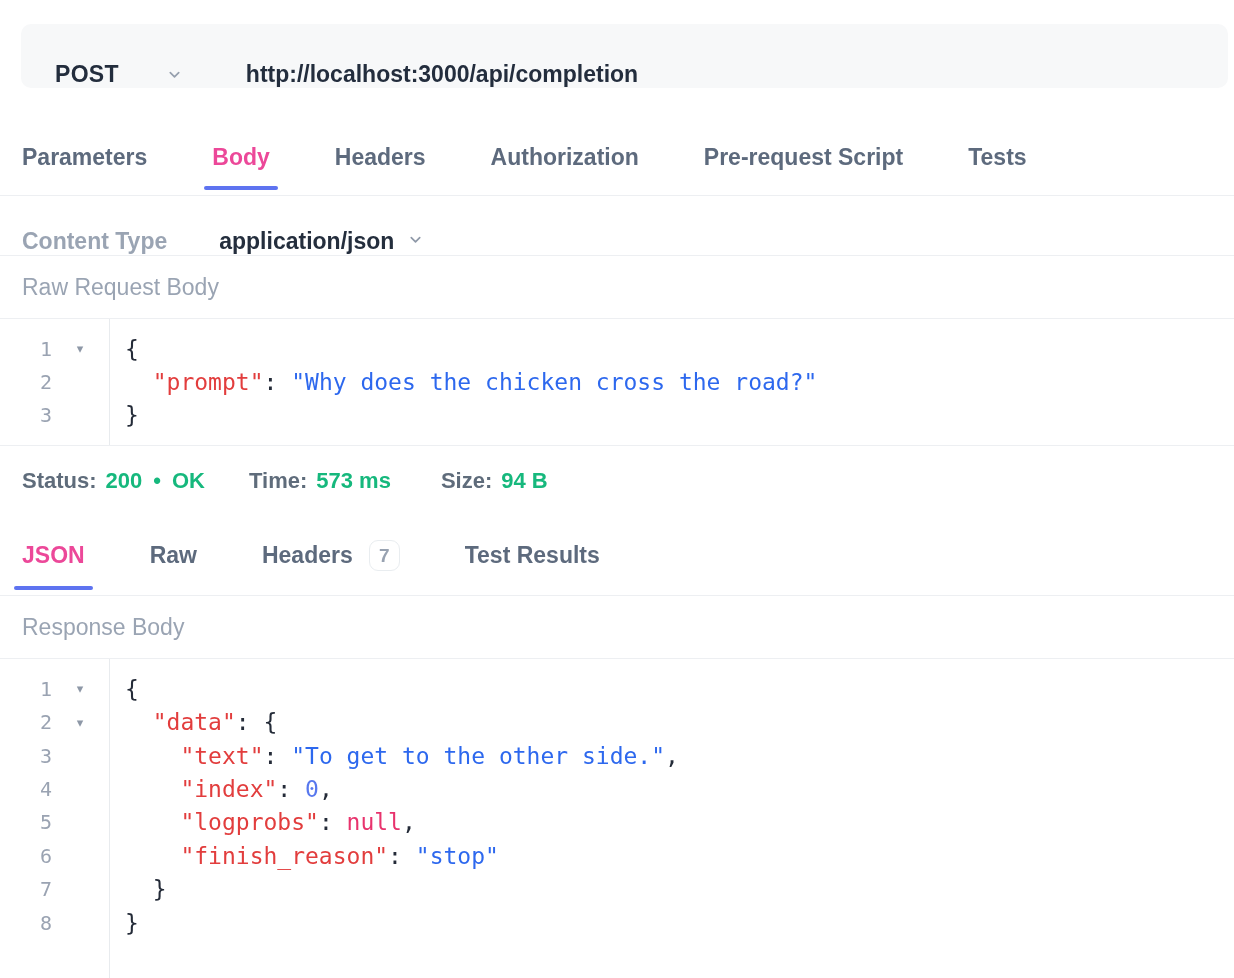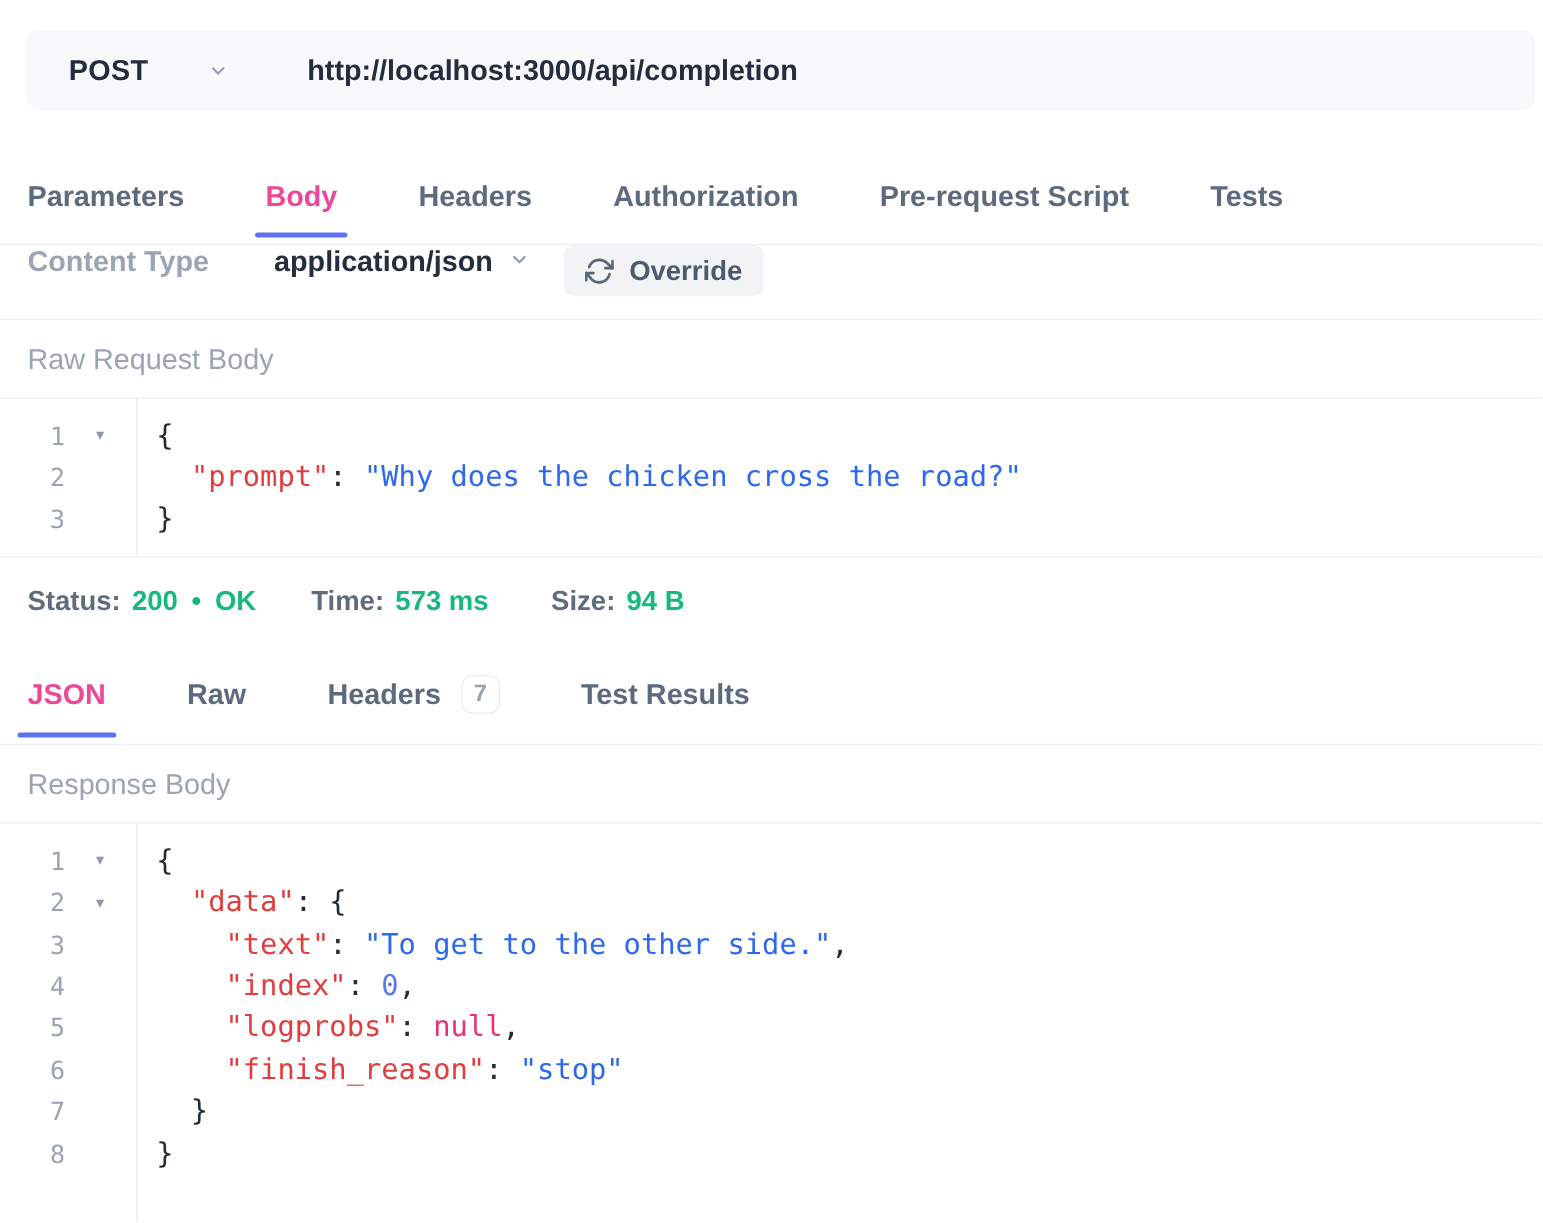--- a/index.html
+++ b/index.html
@@ -14,41 +14,41 @@
     --dark:#1f2837;
     --tab-gray:#5d6a7d;
   }
   *{box-sizing:border-box;}
   html,body{margin:0;padding:0;}
   body{
     width:1234px;height:978px;overflow:hidden;background:#ffffff;
     font-family:"Liberation Sans","DejaVu Sans",sans-serif;color:var(--dark);
   }
   
-  .url-bar{display:flex;align-items:center;height:64px;margin:24px 6px 0 21px;
+  .url-bar{display:flex;align-items:flex-end;height:64px;margin:24px 6px 0 21px;
     background:#f7f8f9;border-radius:10px;overflow:hidden;}
   .method{display:flex;align-items:center;padding:0 30px 0 34px;cursor:pointer;}
   .method-label{font-size:23px;font-weight:700;letter-spacing:.3px;color:#232d3d;}
   .method .chev{margin-left:48px;display:flex;align-items:center;}
   .bar-divider{width:1px;background:#e9ebee;}
   .url-input{display:flex;align-items:center;flex:1;padding-left:33px;
     font-size:23px;font-weight:600;color:#232d3d;}
   
   .tabs{display:flex;gap:65px;padding:56px 22px 0;border-bottom:1px solid var(--border);}
   .tabs.response{padding-top:24px;}
   .tab{position:relative;display:flex;align-items:center;padding-bottom:24px;
     font-size:23px;font-weight:600;color:var(--tab-gray);cursor:pointer;white-space:nowrap;}
   .tab.active{color:#ec4899;font-weight:700;}
   .tab.active::after{content:"";position:absolute;left:-8px;right:-8px;bottom:5px;
     height:4px;border-radius:2px;background:var(--accent);}
   .badge{margin-left:16px;min-width:31px;height:31px;display:inline-flex;align-items:center;
     justify-content:center;border:1.5px solid #e9edf0;border-radius:9px;background:#fff;
     font-size:19px;font-weight:600;color:#98a2b1;padding:0 6px;}
   
-  .content-row{display:flex;align-items:flex-start;height:60px;padding:0 22px;
+  .content-row{display:flex;align-items:flex-end;height:60px;padding:0 22px;
     border-bottom:1px solid var(--border);}
   .ct-label{font-size:23px;font-weight:600;color:var(--muted);}
   .ct-select{display:flex;align-items:center;margin-left:52px;gap:14px;cursor:pointer;}
   .ct-value{font-size:23px;font-weight:600;color:#242e3d;}
   .override-btn{display:flex;align-items:center;gap:12px;margin-left:28px;height:41px;
     padding:0 17px;background:#f2f3f5;border:none;border-radius:8px;color:#4d5a6b;
     font-size:22px;font-weight:600;font-family:inherit;cursor:pointer;}
   .override-btn svg{color:#5a6878;}
   
   .section-header{display:flex;align-items:center;height:63px;padding:0 22px;
@@ -121,30 +121,20 @@
 <div class="content-row">
   <span class="ct-label">Content Type</span>
   <div class="ct-select">
     <span class="ct-value">application/json</span>
     <span>
       <svg width="15" height="15" viewBox="0 0 16 16" fill="none" stroke="#8f99a8" stroke-width="1.8" stroke-linecap="round" stroke-linejoin="round">
           <polyline points="3.5 6 8 10.5 12.5 6"></polyline>
         </svg>
     </span>
   </div>
-  <button class="override-btn">
-    <span style="display:flex;">
-      <svg width="23" height="23" viewBox="0 0 24 24" fill="none" stroke="currentColor" stroke-width="2.3" stroke-linecap="round" stroke-linejoin="round">
-          <polyline points="23 4 23 10 17 10"></polyline>
-          <polyline points="1 20 1 14 7 14"></polyline>
-          <path d="M3.51 9a9 9 0 0 1 14.85-3.36L23 10M1 14l4.64 5.36A9 9 0 0 0 20.49 15"></path>
-        </svg>
-    </span>
-    <span>Override</span>
-  </button>
 </div>
 
 <div class="section-header">
   <span>Raw Request Body</span>
 </div>
 <div class="editor request">
   <div class="gutter-col">
       <div class="gutter-row">
         <span class="ln">1</span>
         <span class="fold">▾</span>

